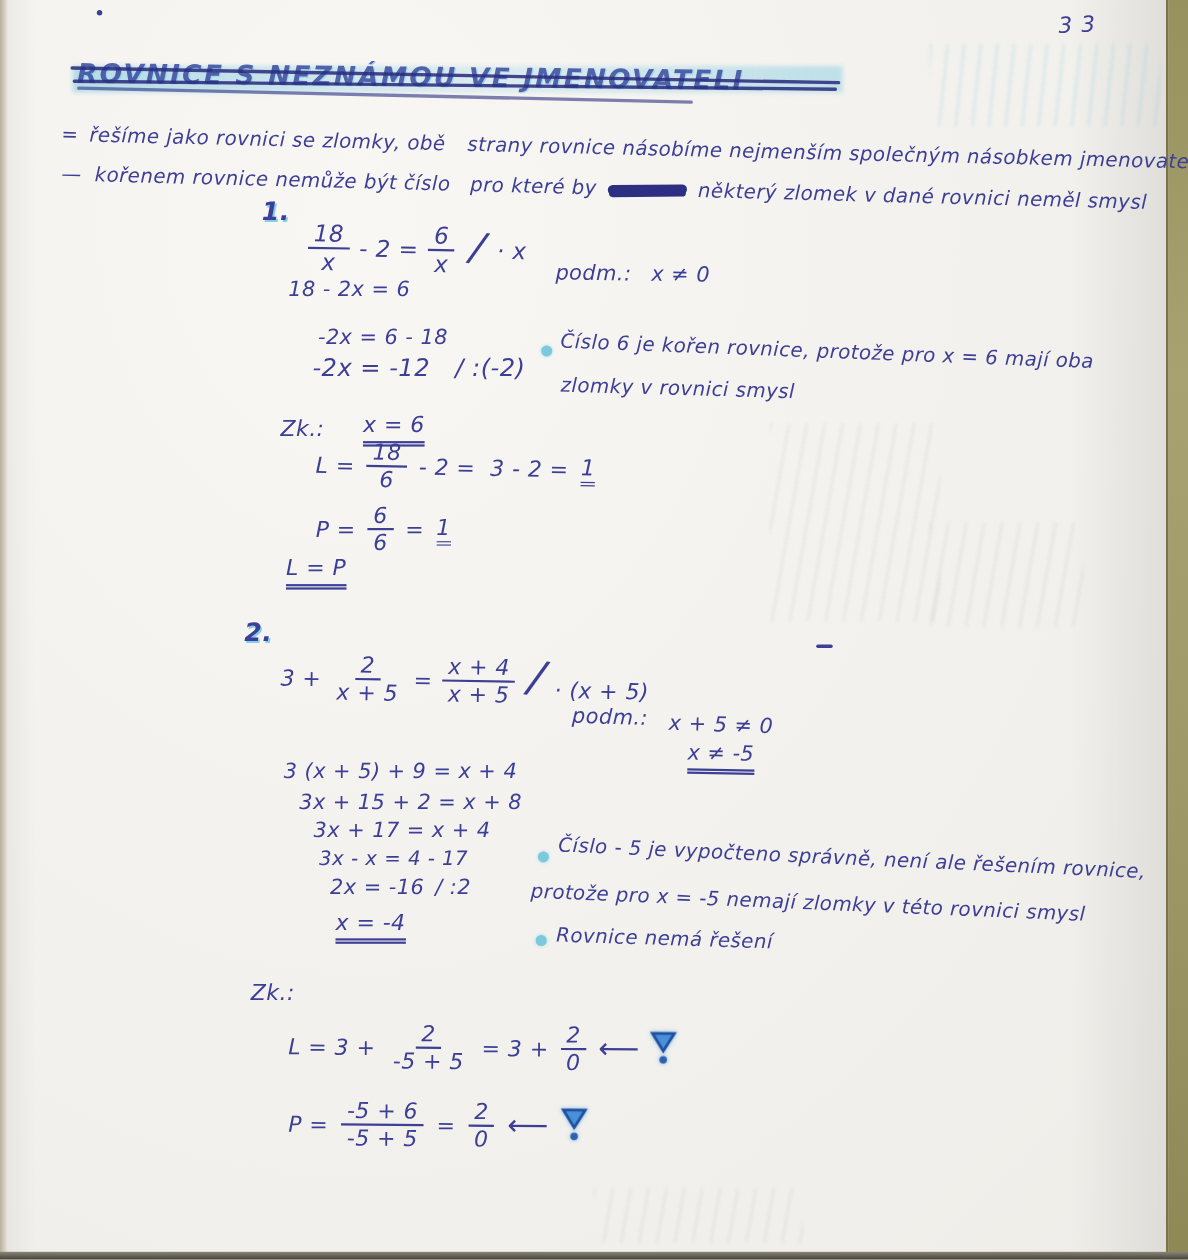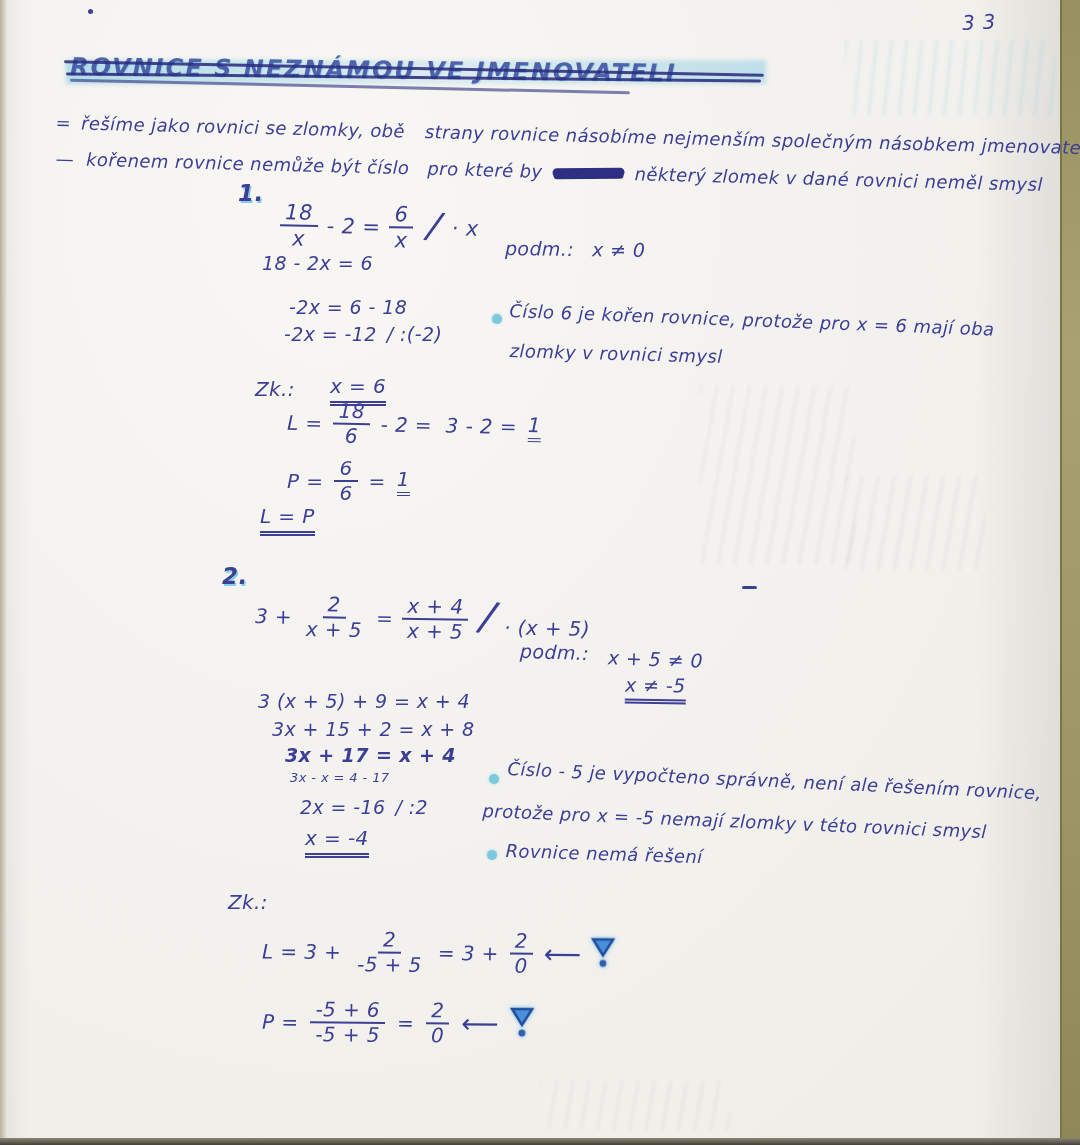--- a/index.html
+++ b/index.html
@@ -93,21 +93,21 @@
     <span>· x</span>
   </div>
 
   <div class="abs hw row" style="left:505px;top:238px;font-size:19px;gap:18px;transform:rotate(0.8deg);">
     <span>podm.:</span>
     <span>x ≠ 0</span>
   </div>
 
   <div class="abs hw" style="left:262px;top:252px;font-size:19px;">18 - 2x = 6</div>
   <div class="abs hw" style="left:289px;top:296px;font-size:19px;">-2x = 6 - 18</div>
-  <div class="abs hw row" style="left:284px;top:323px;font-size:19px;gap:10px;">
+  <div class="abs hw row" style="left:284px;top:323px;font-size:22px;gap:23px;">
     <span>-2x = -12</span>
     <span>/ :(-2)</span>
   </div>
   <div class="abs hw du" style="left:330px;top:350px;font-size:20px;margin-top:24px;">x = 6</div>
 
   <div class="abs bullet-dot" style="left:492px;top:314px;"></div>
   <div class="abs hw" style="left:510px;top:300px;font-size:18px;transform:rotate(2.2deg);transform-origin:left top;white-space:nowrap;">Číslo 6 je kořen rovnice, protože pro x = 6 mají oba</div>
   <div class="abs hw" style="left:510px;top:340px;font-size:18px;transform:rotate(1.6deg);transform-origin:left top;white-space:nowrap;">zlomky v rovnici smysl</div>
 
   <div class="abs hw" style="left:255px;top:377px;font-size:20px;">Zk.:</div>
@@ -147,22 +147,22 @@
     <span style="font-size:40px;transform:rotate(8deg);margin:0 0 8px 4px;">/</span>
     <span style="margin-top:14px;">· (x + 5)</span>
   </div>
 
   <div class="abs hw" style="left:520px;top:641px;font-size:19px;transform:rotate(2deg);">podm.:</div>
   <div class="abs hw" style="left:608px;top:648px;font-size:19px;transform:rotate(2deg);">x + 5 ≠ 0</div>
   <div class="abs hw du" style="left:625px;top:674px;font-size:19px;transform:rotate(1deg);">x ≠ -5</div>
 
   <div class="abs hw" style="left:258px;top:690px;font-size:19px;">3 (x + 5) + 9 = x + 4</div>
   <div class="abs hw" style="left:272px;top:718px;font-size:19px;">3x + 15 + 2 = x + 8</div>
-  <div class="abs hw" style="left:285px;top:744px;font-size:19px;font-weight:bold;">3x + 17 = x + 4</div>
-  <div class="abs hw" style="left:290px;top:770px;font-size:13px;">3x - x = 4 - 17</div>
+  <div class="abs hw" style="left:285px;top:744px;font-size:19px;">3x + 17 = x + 4</div>
+  <div class="abs hw" style="left:290px;top:770px;font-size:18px;">3x - x = 4 - 17</div>
   <div class="abs hw row" style="left:300px;top:796px;font-size:19px;gap:10px;">
     <span>2x = -16</span>
     <span>/ :2</span>
   </div>
   <div class="abs hw du" style="left:305px;top:826px;font-size:20px;">x = -4</div>
 
   <div class="abs bullet-dot" style="left:489px;top:774px;"></div>
   <div class="abs hw" style="left:508px;top:758px;font-size:18px;transform:rotate(2.6deg);transform-origin:left top;white-space:nowrap;">Číslo - 5 je vypočteno správně, není ale řešením rovnice,</div>
   <div class="abs hw" style="left:483px;top:800px;font-size:18px;transform:rotate(2.4deg);transform-origin:left top;white-space:nowrap;">protože pro x = -5 nemají zlomky v této rovnici smysl</div>
   <div class="abs bullet-dot" style="left:487px;top:850px;"></div>

